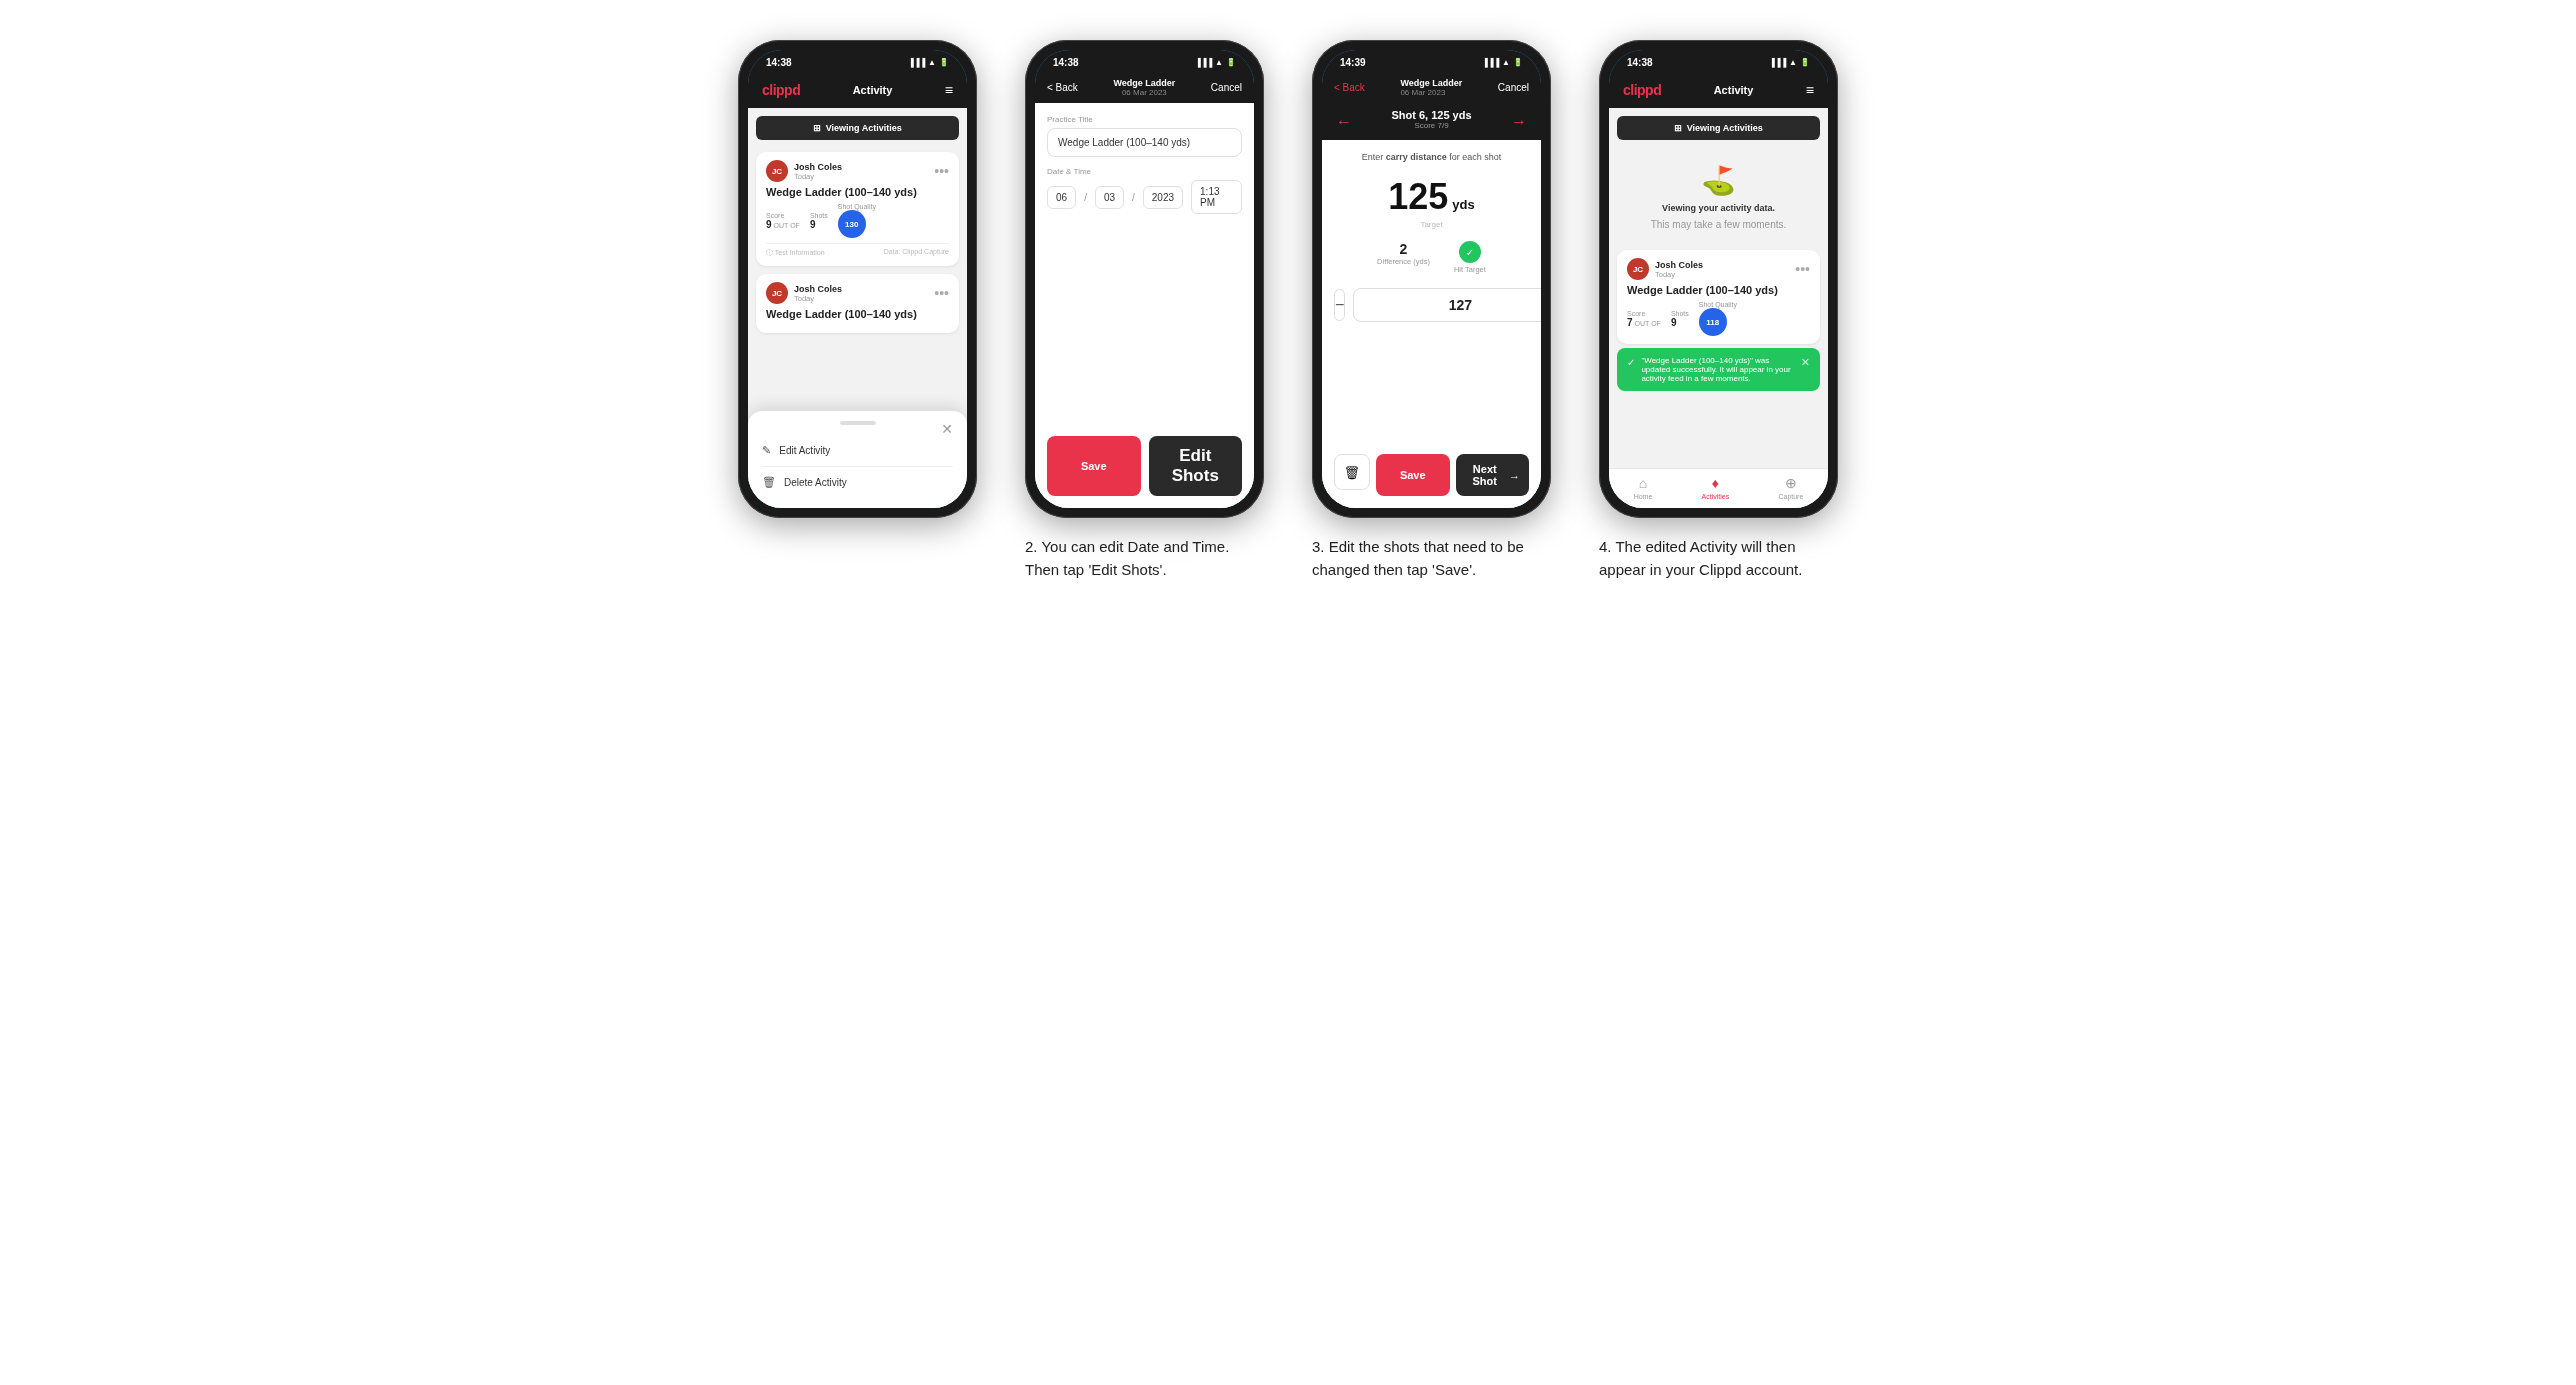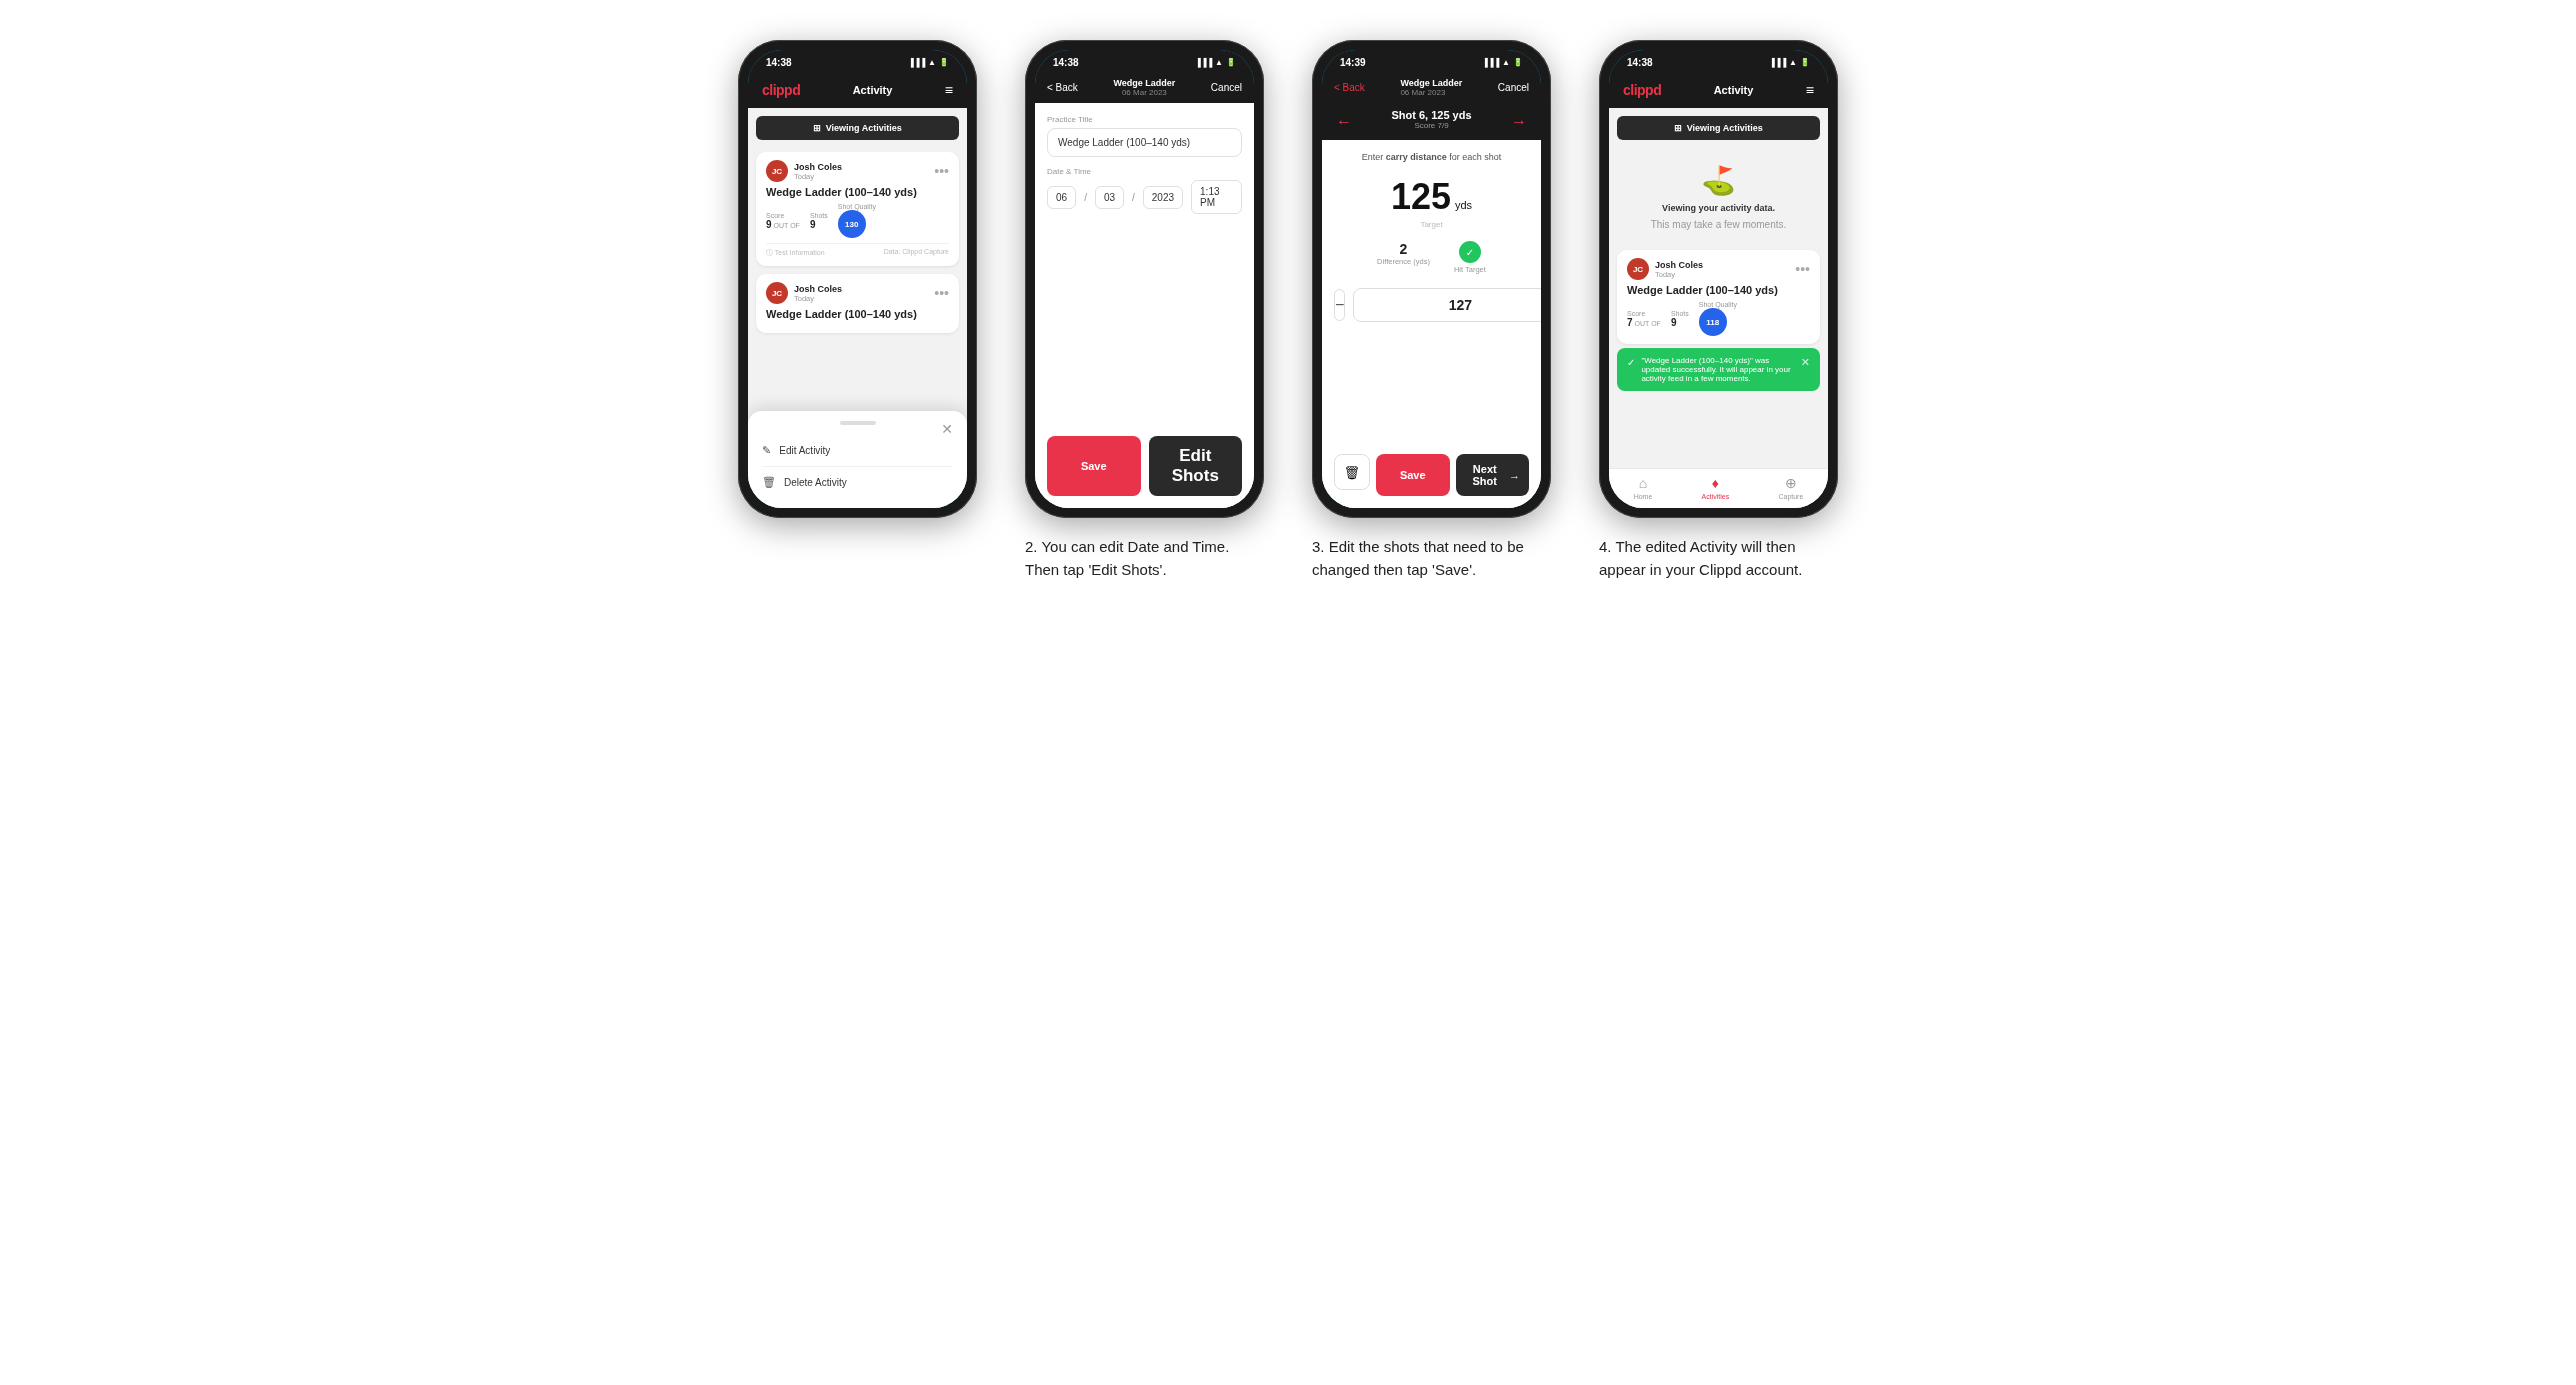--- a/index.html
+++ b/index.html
@@ -230,21 +230,21 @@
       justify-content: space-between; padding: 6px 14px 10px;
     }
     .shot-arrow { color: #e8334a; font-size: 16px; }
     .shot-info-center { text-align: center; }
     .shot-title { color: #fff; font-size: 11px; font-weight: 700; }
     .shot-score { color: #999; font-size: 8px; }
     .shot-body { flex: 1; padding: 12px; display: flex; flex-direction: column; align-items: center; background: #fff; }
     .shot-instruction { font-size: 9px; color: #555; text-align: center; margin-bottom: 14px; }
     .shot-instruction strong { font-weight: 800; }
     .shot-distance { font-size: 36px; font-weight: 800; color: #111; display: flex; align-items: baseline; gap: 4px; }
-    .shot-unit { font-size: 11px; color: #111; font-weight: 400; }
+    .shot-unit { font-size: 13px; color: #111; font-weight: 700; }
     .shot-target-label { font-size: 8px; color: #bbb; margin-top: 2px; margin-bottom: 12px; }
     .shot-stats-row { display: flex; gap: 24px; margin-bottom: 14px; }
     .shot-stat { text-align: center; }
     .shot-stat-val { font-size: 14px; font-weight: 700; color: #222; }
     .shot-stat-label { font-size: 7.5px; color: #999; }
     .hit-target-icon {
       width: 22px; height: 22px; border-radius: 50%;
       background: #22c55e; display: flex; align-items: center; justify-content: center;
       font-size: 10px; color: #fff; margin: 0 auto 2px;
     }

